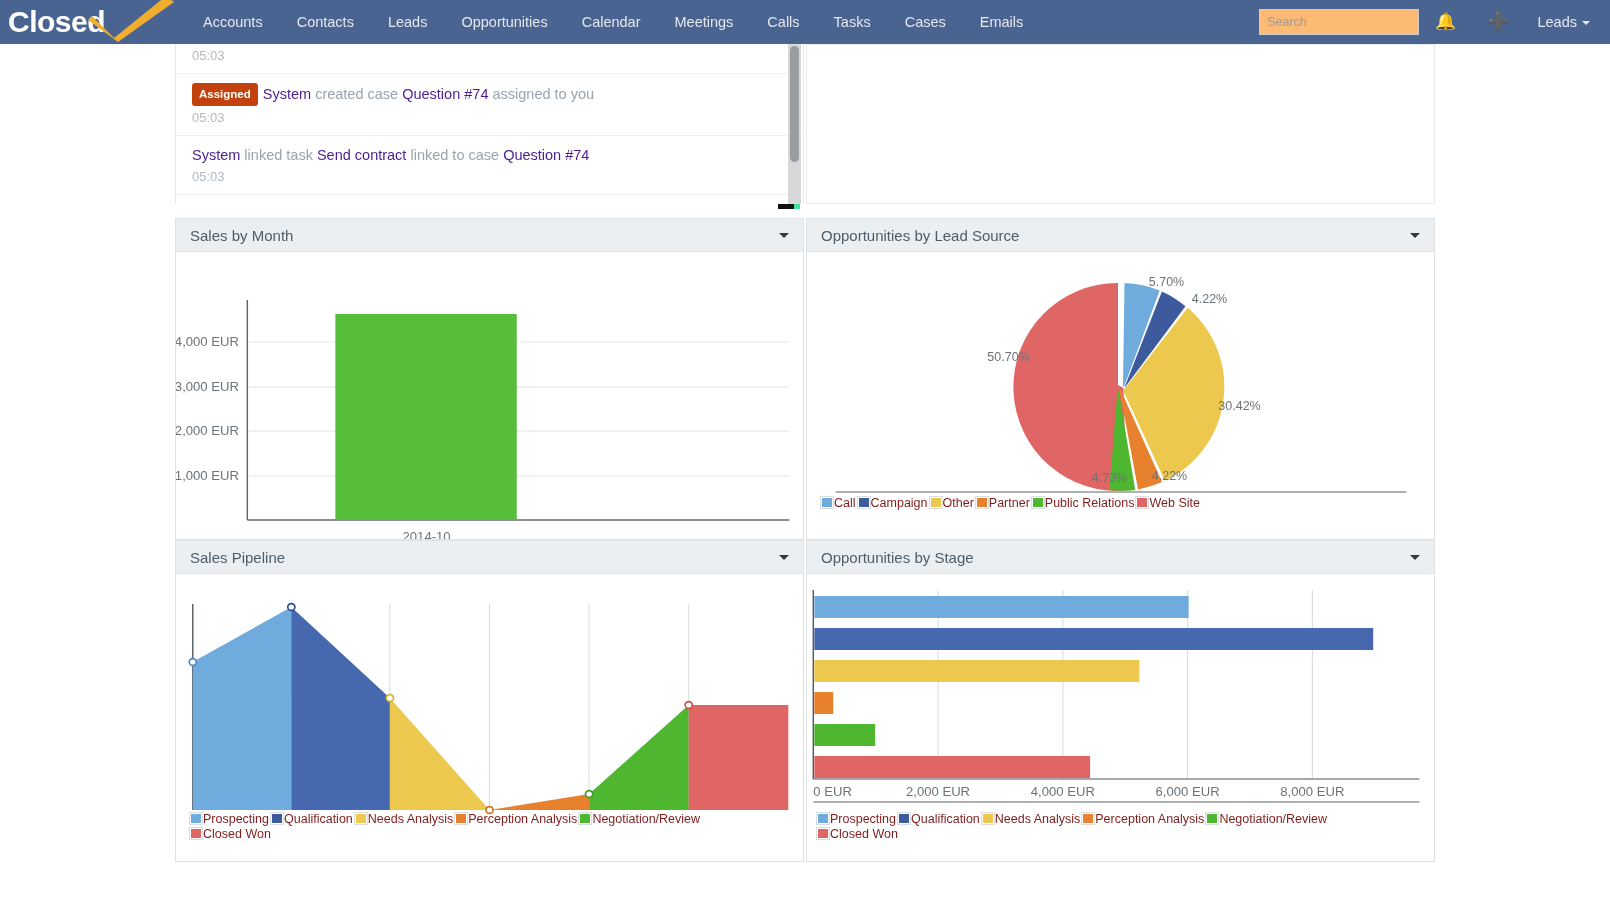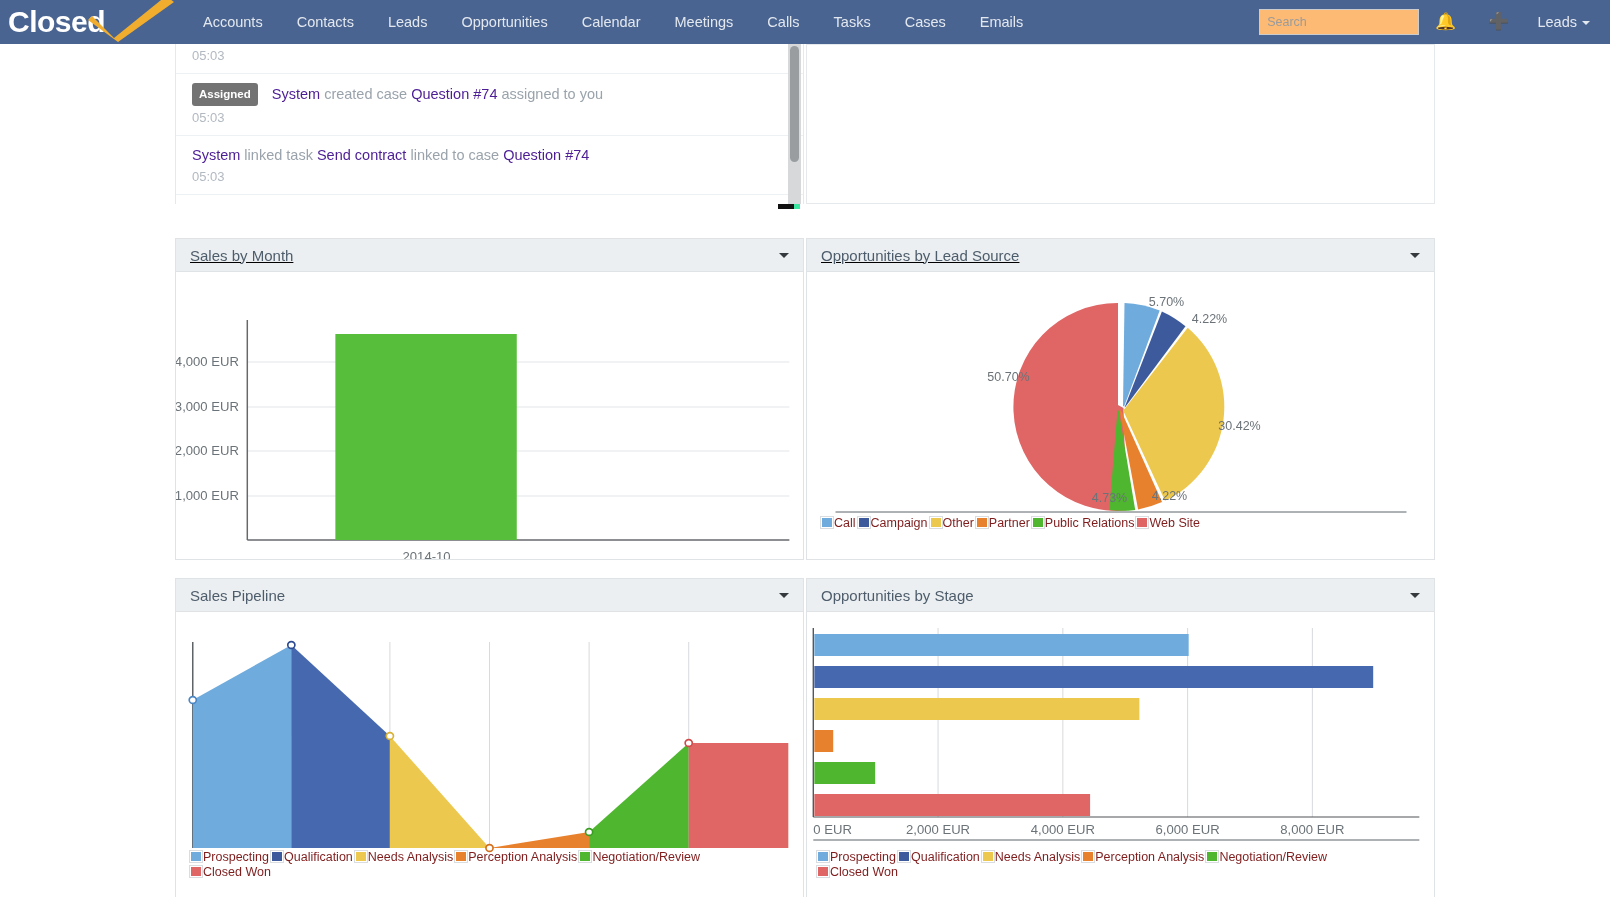--- a/index.html
+++ b/index.html
@@ -131,24 +131,24 @@
   .stream-item {
     border-bottom: 1px solid #eef1f3;
     padding: 9px 14px 7px 16px;
     font-size: 14.5px;
     color: #9aa3ab;
     line-height: 1.42;
   }
   .stream-item.partial { padding-top: 0; height: 30px; overflow: hidden; }
   .badge {
     display: inline-block;
-    background: #737373; color: #fff;
+    background: #c2410c; color: #fff;
     font-size: 11.5px; font-weight: bold;
     padding: 3px 7px 4px; border-radius: 3px;
-    margin-right: 14px; vertical-align: 1px;
+    margin-right: 5px; vertical-align: 1px;
   }
   .s-link { color: #4c1d95; cursor: pointer; }
   .s-time { font-size: 13px; color: #b2b9c0; margin-top: 3px; }
 
   .stream-scrollbar {
     position: absolute; right: 2px; top: 0;
     width: 13px; height: 160px;
     background: #d6d8da;
   }
   .stream-thumb {
@@ -253,21 +253,21 @@
         </div>
       </div>
       <div class="resize-grip"></div>
     </div>
 
     <div class="panel">
       <div class="empty-panel"></div>
     </div>
   </div>
 
-  <div class="row" style="margin-top:34px;text-decoration:underline;">
+  <div class="row" style="margin-top:14px;">
 
     <div class="panel">
       <div class="panel-box">
         <div class="panel-head">
           <span class="panel-title">Sales by Month</span>
           <i class="panel-caret"></i>
         </div>
         <div class="panel-body chart-area" style="height:287px;">
           <svg width="100%" height="287" viewBox="0 0 598 287" preserveAspectRatio="none">
 
@@ -326,21 +326,21 @@
           </svg>
 
           <div class="legend" style="top:244px;">
             <span class="legend-item"><i class="legend-swatch" style="background:#6fabdc"></i><span class="legend-text">Call</span></span><span class="legend-item"><i class="legend-swatch" style="background:#3d5a9c"></i><span class="legend-text">Campaign</span></span><span class="legend-item"><i class="legend-swatch" style="background:#edc84f"></i><span class="legend-text">Other</span></span><span class="legend-item"><i class="legend-swatch" style="background:#e8812e"></i><span class="legend-text">Partner</span></span><span class="legend-item"><i class="legend-swatch" style="background:#4fb62f"></i><span class="legend-text">Public Relations</span></span><span class="legend-item"><i class="legend-swatch" style="background:#e06666"></i><span class="legend-text">Web Site</span></span>
           </div>
         </div>
       </div>
     </div>
   </div>
 
-  <div class="row" style="margin-top:18px;">
+  <div class="row" style="">
 
     <div class="panel">
       <div class="panel-box">
         <div class="panel-head">
           <span class="panel-title">Sales Pipeline</span>
           <i class="panel-caret"></i>
         </div>
         <div class="panel-body chart-area" style="height:287px;">
           <svg width="100%" height="287" viewBox="0 0 598 287" preserveAspectRatio="none">
 

